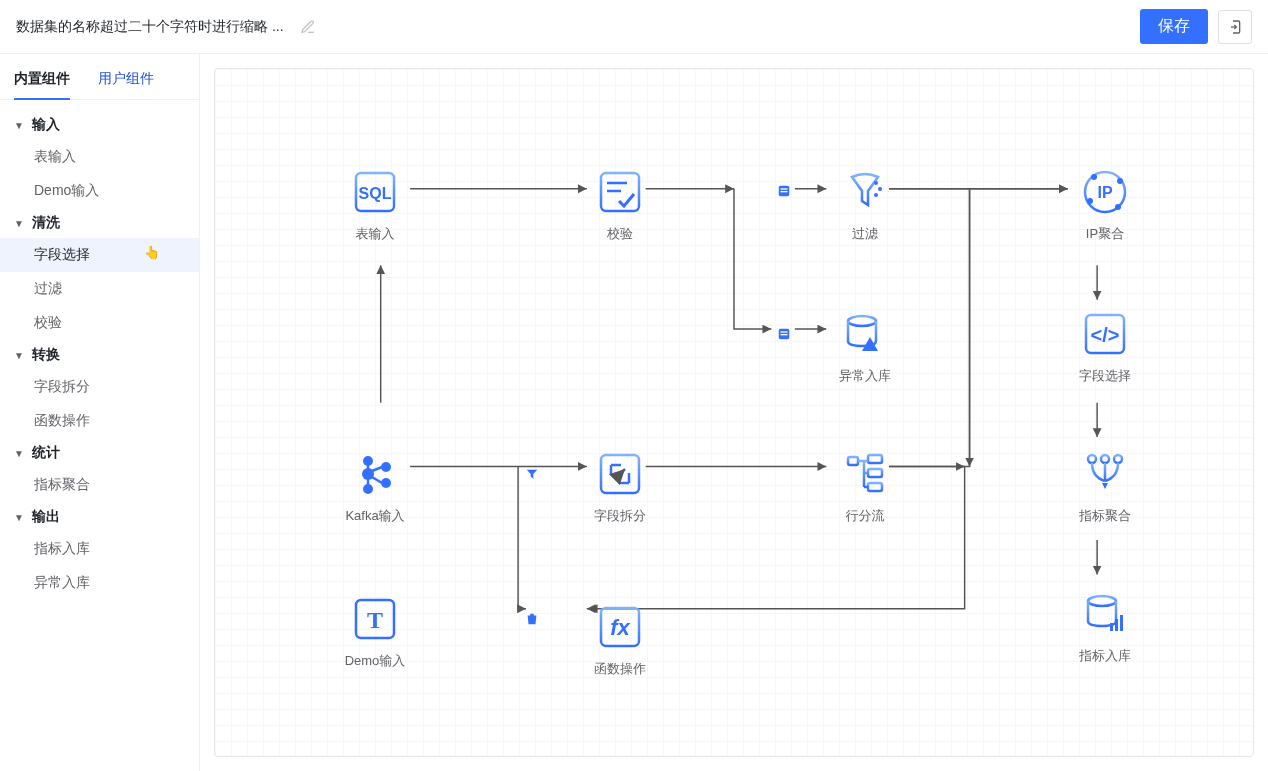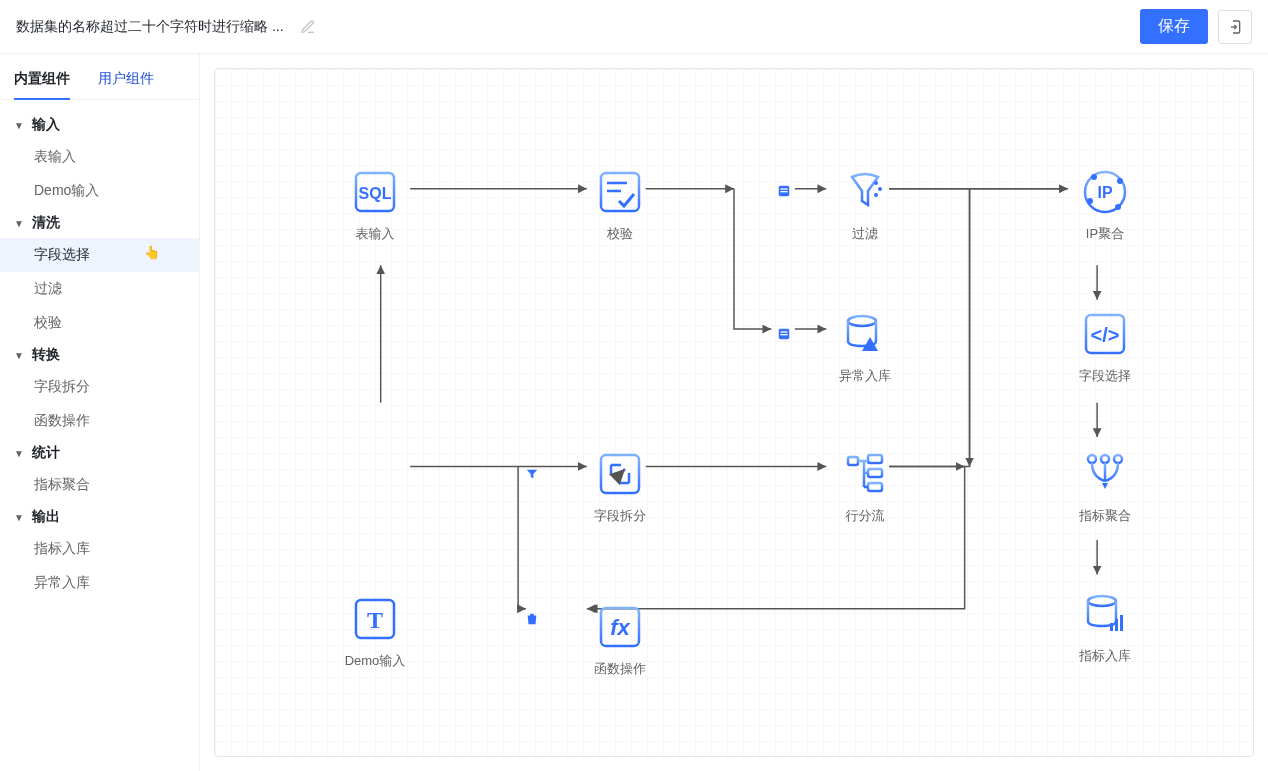--- a/index.html
+++ b/index.html
@@ -132,20 +132,39 @@
       <div class="node" style="left:120px; top:98px;">
         <div class="node-icon">
           <svg width="50" height="50" viewBox="0 0 50 50">
               <rect x="6" y="6" width="38" height="38" rx="5" fill="none" stroke="url(#gb)" stroke-width="2.5"></rect>
               <text x="25" y="32" text-anchor="middle" font-size="16" font-weight="700" fill="#3370ff">SQL</text>
             </svg>
         </div>
         <div class="node-label">表输入</div>
       </div>
 
+      <div class="node" style="left:120px; top:380px;">
+        <div class="node-icon">
+          <svg width="50" height="50" viewBox="0 0 50 50">
+              <g fill="#3370ff">
+                <circle cx="18" cy="12" r="5"></circle>
+                <circle cx="18" cy="25" r="6"></circle>
+                <circle cx="18" cy="40" r="5"></circle>
+                <circle cx="36" cy="18" r="5"></circle>
+                <circle cx="36" cy="34" r="5"></circle>
+              </g>
+              <g stroke="#3370ff" stroke-width="2.5">
+                <line x1="18" y1="12" x2="18" y2="40"></line>
+                <line x1="22" y1="22" x2="32" y2="18"></line>
+                <line x1="22" y1="28" x2="32" y2="34"></line>
+              </g>
+            </svg>
+        </div>
+        <div class="node-label">Kafka输入</div>
+      </div>
 
       <div class="node" style="left:120px; top:525px;">
         <div class="node-icon">
           <svg width="50" height="50" viewBox="0 0 50 50">
               <rect x="6" y="6" width="38" height="38" rx="5" fill="none" stroke="#3370ff" stroke-width="2.5"></rect>
               <text x="25" y="34" text-anchor="middle" font-size="24" font-weight="700" fill="#3370ff" font-family="serif">T</text>
             </svg>
         </div>
         <div class="node-label">Demo输入</div>
       </div>

